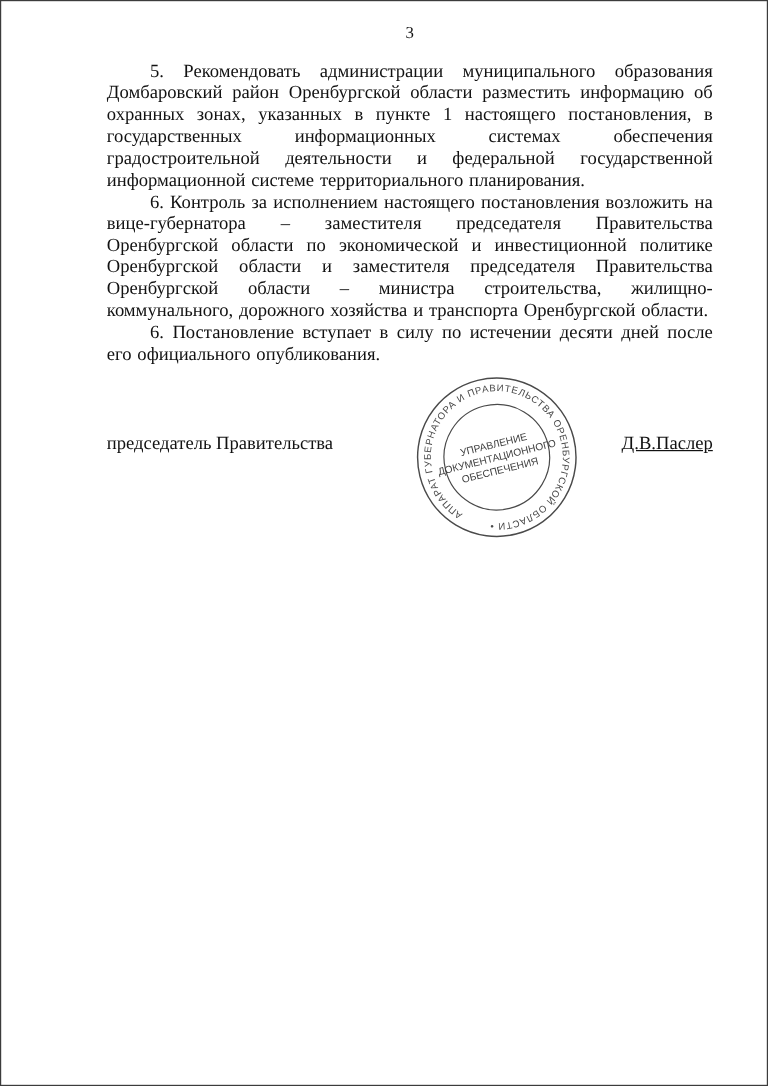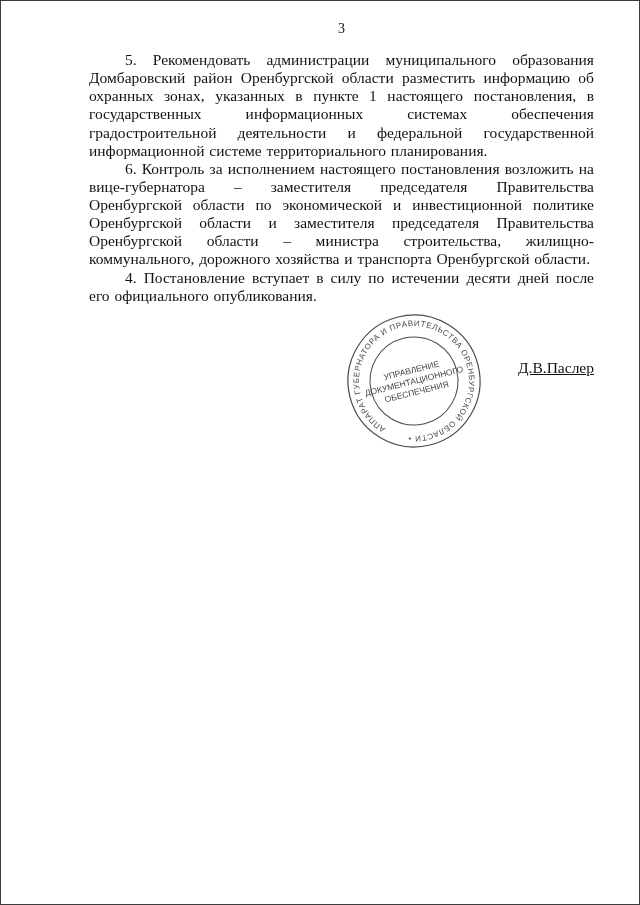--- a/index.html
+++ b/index.html
@@ -68,24 +68,25 @@
 <div class="page">
 
   <div class="content">
 
     <div class="page-number">3</div>
 
     <p class="para">5. Рекомендовать администрации муниципального образования Домбаровский район Оренбургской области разместить информацию об охранных зонах, указанных в пункте 1 настоящего постановления, в государственных информационных системах обеспечения градостроительной деятельности и федеральной государственной информационной системе территориального планирования.</p>
 
     <p class="para">6. Контроль за исполнением настоящего постановления возложить на вице-губернатора – заместителя председателя Правительства Оренбургской области по экономической и инвестиционной политике Оренбургской области и заместителя председателя Правительства Оренбургской области – министра строительства, жилищно-коммунального, дорожного хозяйства и транспорта Оренбургской области.</p>
 
-    <p class="para">4. Постановление вступает в силу по истечении десяти дней после его официального опубликования.</p>
+    <p class="para">6. Постановление вступает в силу по истечении десяти дней после его официального опубликования.</p>
 
     <div class="signature-block">
       <div class="signature-title">
+        <div>председатель Правительства</div>
       </div>
       <div class="signatory-name">Д.В.Паслер</div>
     </div>
 
   </div>
 
   <div class="stamp-wrap">
     <svg width="150" height="150" viewBox="0 0 150 150" font-family="Liberation Sans, sans-serif">
       <circle cx="75" cy="75" r="66" fill="none" stroke="#4a4a4a" stroke-width="1.2"></circle>
       <circle cx="75" cy="75" r="44" fill="none" stroke="#4a4a4a" stroke-width="1"></circle>

